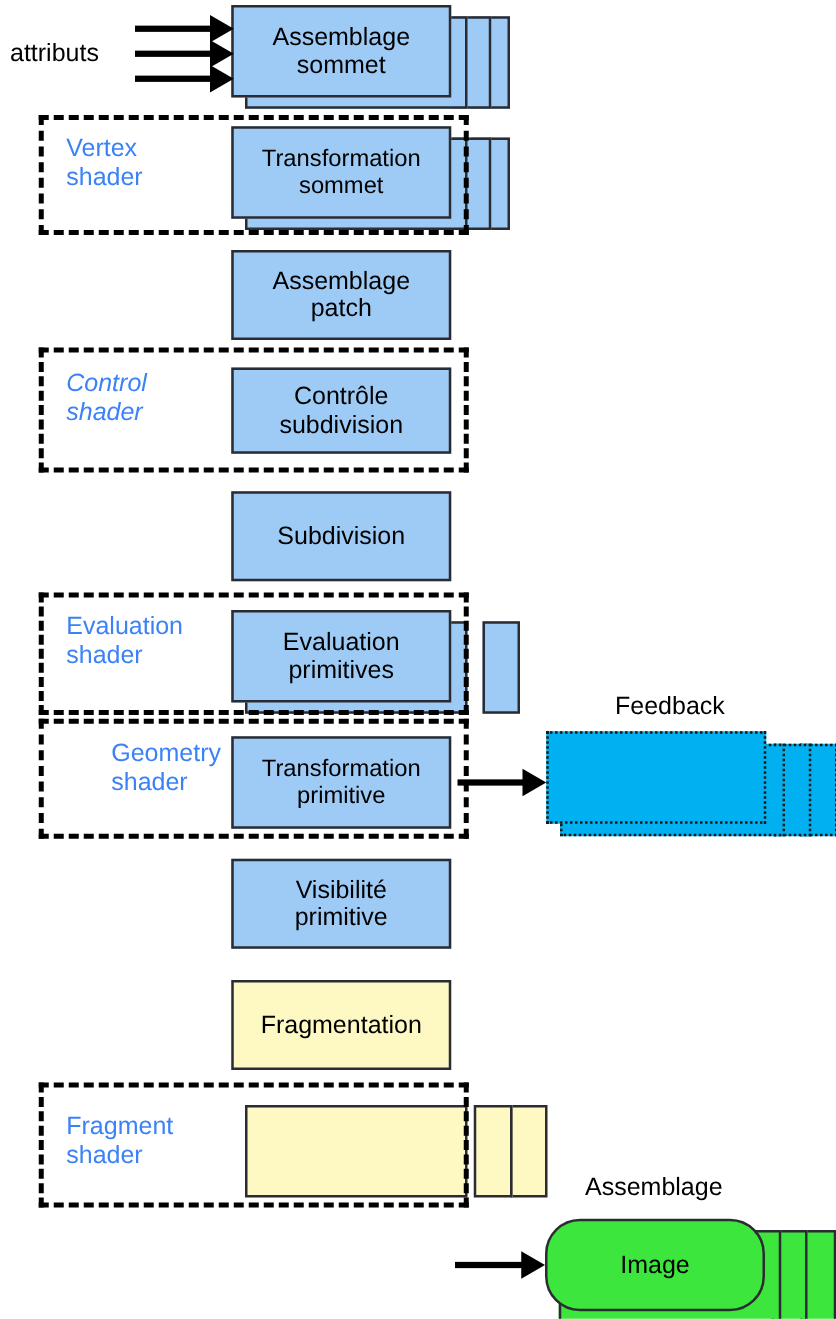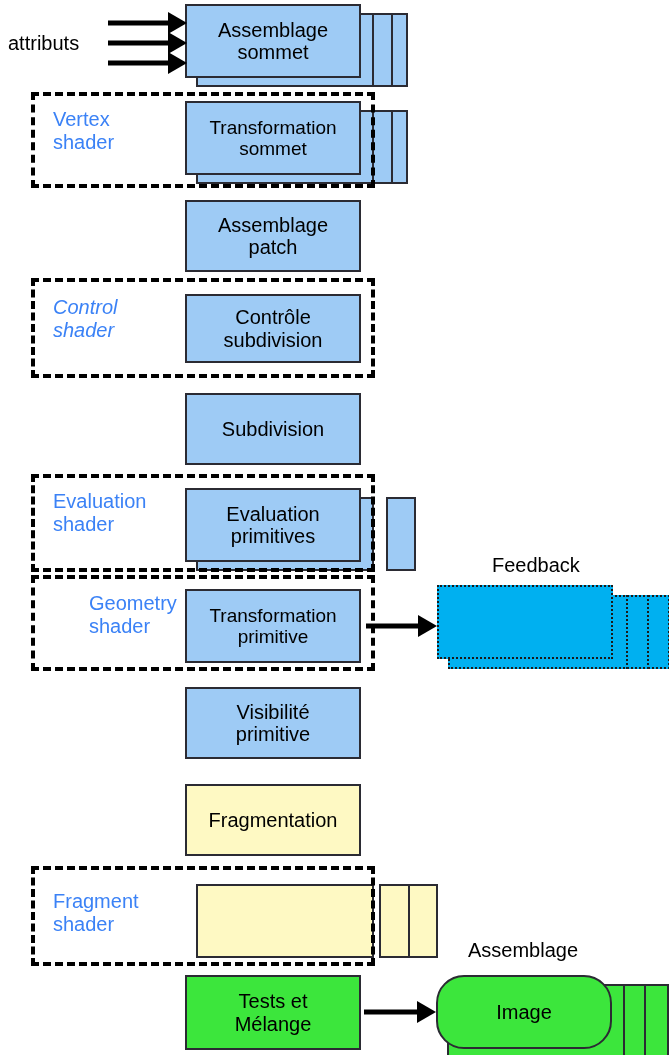--- a/index.html
+++ b/index.html
@@ -145,24 +145,20 @@
   </div>
 
   <div class="group" style="left:31px;top:862px;width:344px;height:100px;"></div>
   <div class="caption" style="left:53px;top:886px;">Fragment
 shader</div>
 
   <div class="sheet fill-yellow" style="left:408px;top:880px;width:30px;height:74px;"></div>
   <div class="sheet fill-yellow" style="left:379px;top:880px;width:31px;height:74px;"></div>
   <div class="sheet fill-yellow" style="left:196px;top:880px;width:178px;height:74px;"></div>
 
-  <div class="box fill-green" style="left:185px;top:971px;width:176px;height:75px;">
-    <span class="lbl" style="white-space:pre-line;">Tests et
-Mélange</span>
-  </div>
 
   <div class="txt" style="left:468px;top:935px;">Assemblage</div>
   <div class="sheet fill-green" style="left:640px;top:980px;width:29px;height:74px;"></div>
   <div class="sheet fill-green" style="left:617px;top:980px;width:29px;height:74px;"></div>
   <div class="sheet fill-green" style="left:447px;top:980px;width:178px;height:74px;"></div>
   <div class="box fill-green" style="left:436px;top:971px;width:176px;height:74px;border-radius:28px;">
     <span class="lbl">Image</span>
   </div>
 
   <div class="arrow" style="left:364px;top:997px;width:74px;height:22px;">

